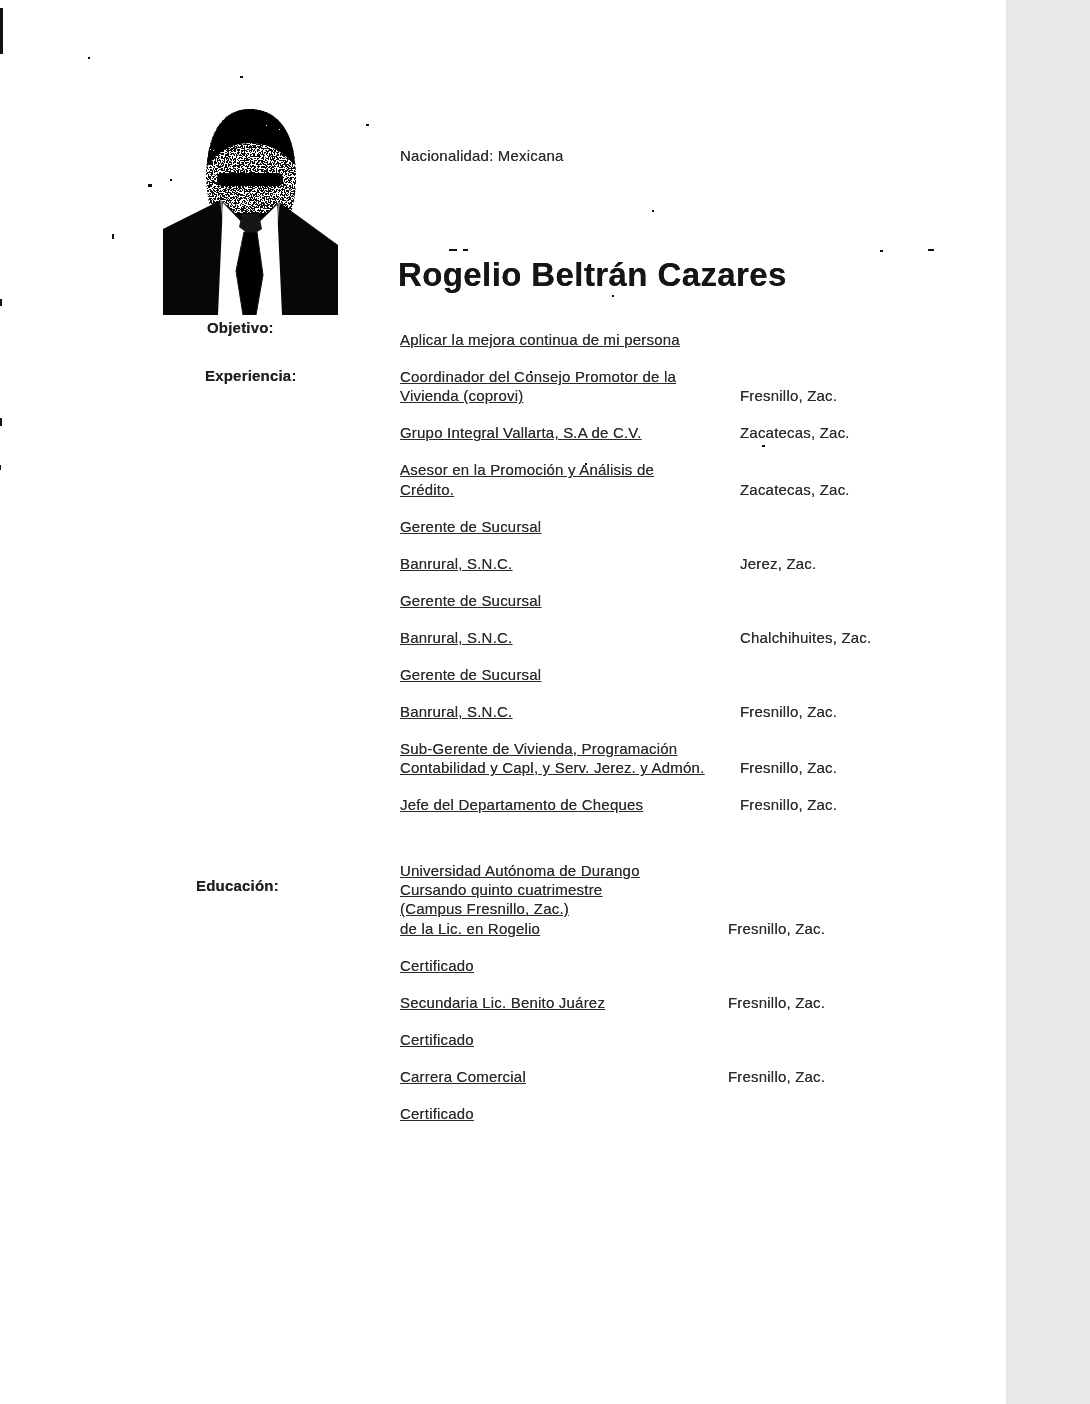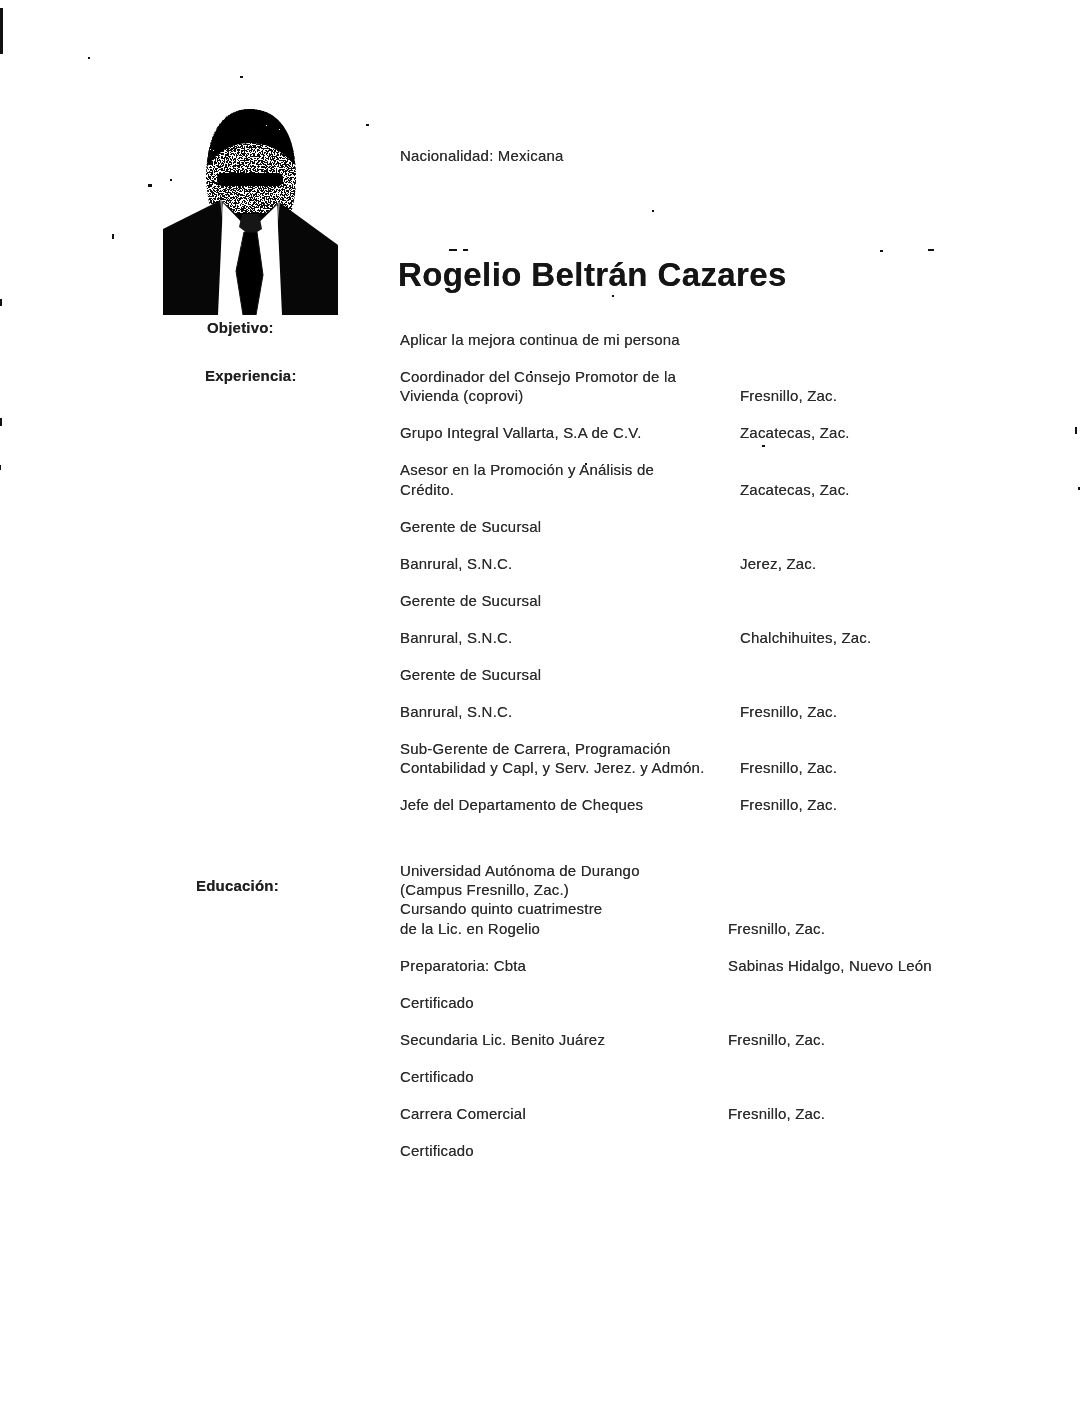--- a/index.html
+++ b/index.html
@@ -1,18 +1,18 @@
 <!DOCTYPE html>
 <html><head>
 <meta charset="utf-8">
 <style>
   html,body{margin:0;padding:0;background:#e8e8e8;}
   .page{
     position:relative;
-    width:1090px;height:1404px;
+    width:1006px;height:1404px;
     background:#ffffff;
     overflow:hidden;
     font-family:"Liberation Sans", sans-serif;
     color:#262626;
   }
   .txt{
     position:absolute;
     font-size:15px;
     line-height:19.4px;
     letter-spacing:0.2px;
@@ -43,20 +43,21 @@
     line-height:19.4px;
     letter-spacing:0.2px;
     color:#2a2a2a;
     text-shadow:0 0 0.5px rgba(45,45,45,0.75);
   }
   .entry{
     position:relative;
     margin:0 0 17.6px 0;
     width:340px;
     padding:0;
+    text-decoration:underline;
   }
   .edu-gap{margin-top:46px;}
   .line{display:block;}
   .loc{
     position:absolute;
     left:340px;bottom:0;
     white-space:nowrap;
   }
   .loc-edu{left:328px;}
   .photo{
@@ -194,42 +195,38 @@
     <p class="entry">
       <span class="line">Gerente de Sucursal</span>
     </p>
 
     <p class="entry">
       <span class="line">Banrural, S.N.C.</span>
       <span class="loc">Fresnillo, Zac.</span>
     </p>
 
     <p class="entry">
-      <span class="line">Sub-Gerente de Carrera, Programación</span>
+      <span class="line">Sub-Gerente de Vivienda, Programación</span>
       <span class="line">Contabilidad y Capl, y Serv. Jerez. y Admón.</span>
       <span class="loc">Fresnillo, Zac.</span>
     </p>
 
     <p class="entry">
       <span class="line">Jefe del Departamento de Cheques</span>
       <span class="loc">Fresnillo, Zac.</span>
     </p>
 
     <p class="entry edu-gap">
       <span class="line">Universidad Autónoma de Durango</span>
+      <span class="line">Cursando quinto cuatrimestre</span>
       <span class="line">(Campus Fresnillo, Zac.)</span>
-      <span class="line">Cursando quinto cuatrimestre</span>
       <span class="line">de la Lic. en Rogelio</span>
       <span class="loc loc-edu">Fresnillo, Zac.</span>
     </p>
 
-    <p class="entry">
-      <span class="line">Preparatoria: Cbta</span>
-      <span class="loc loc-edu">Sabinas Hidalgo, Nuevo León</span>
-    </p>
 
     <p class="entry">
       <span class="line">Certificado</span>
     </p>
 
     <p class="entry">
       <span class="line">Secundaria Lic. Benito Juárez</span>
       <span class="loc loc-edu">Fresnillo, Zac.</span>
     </p>
 

